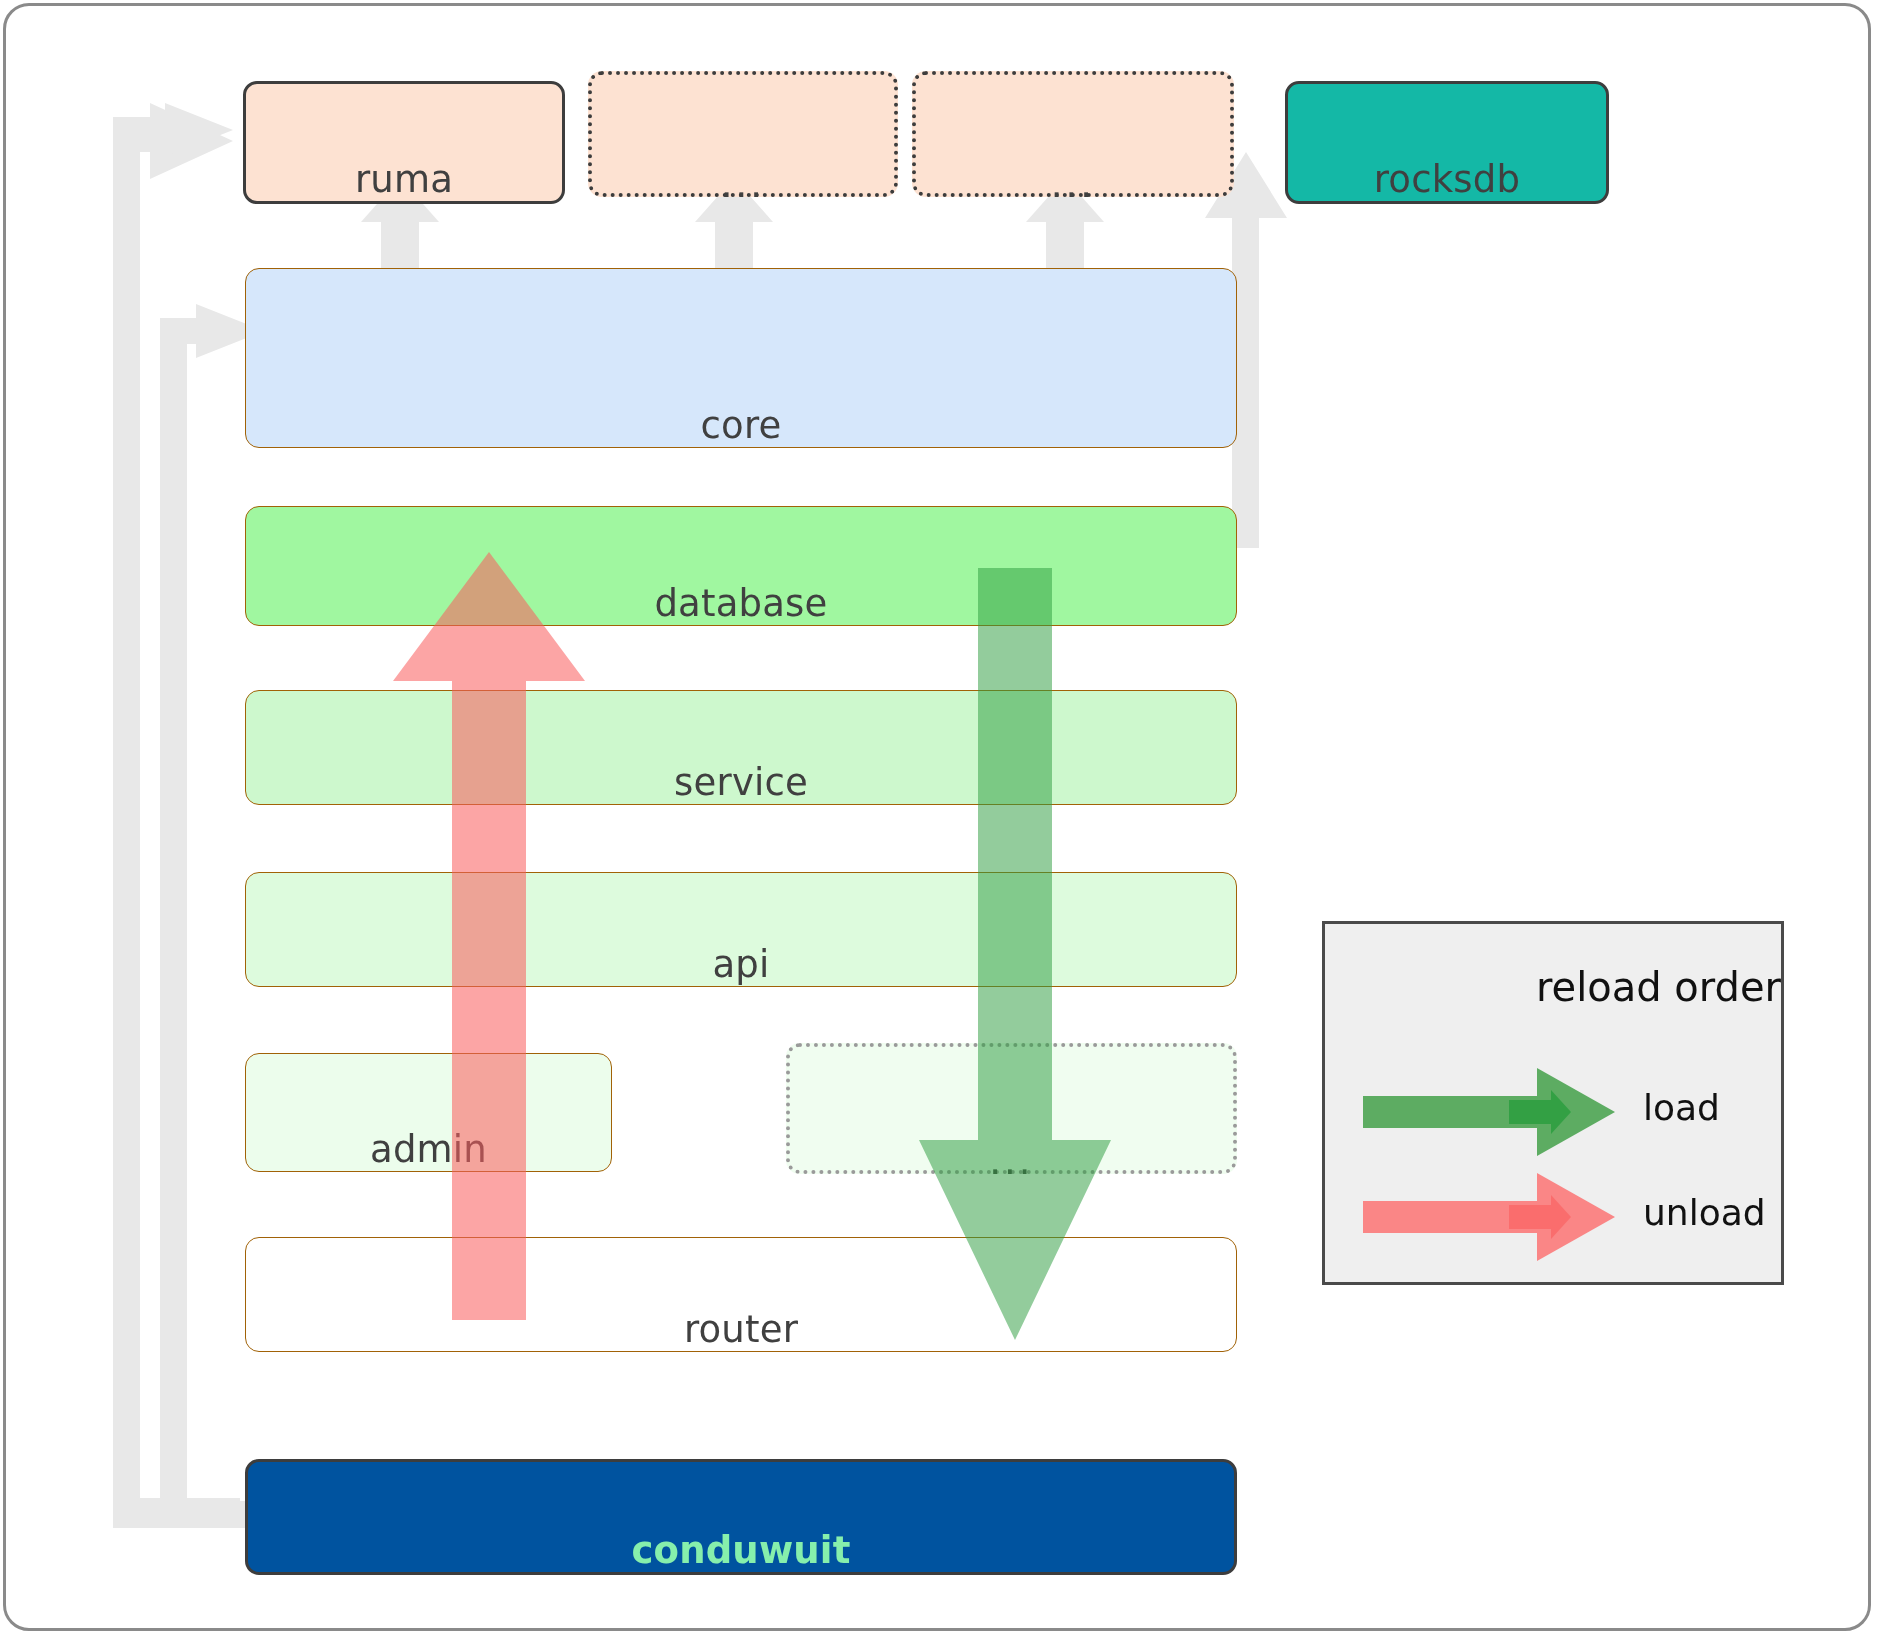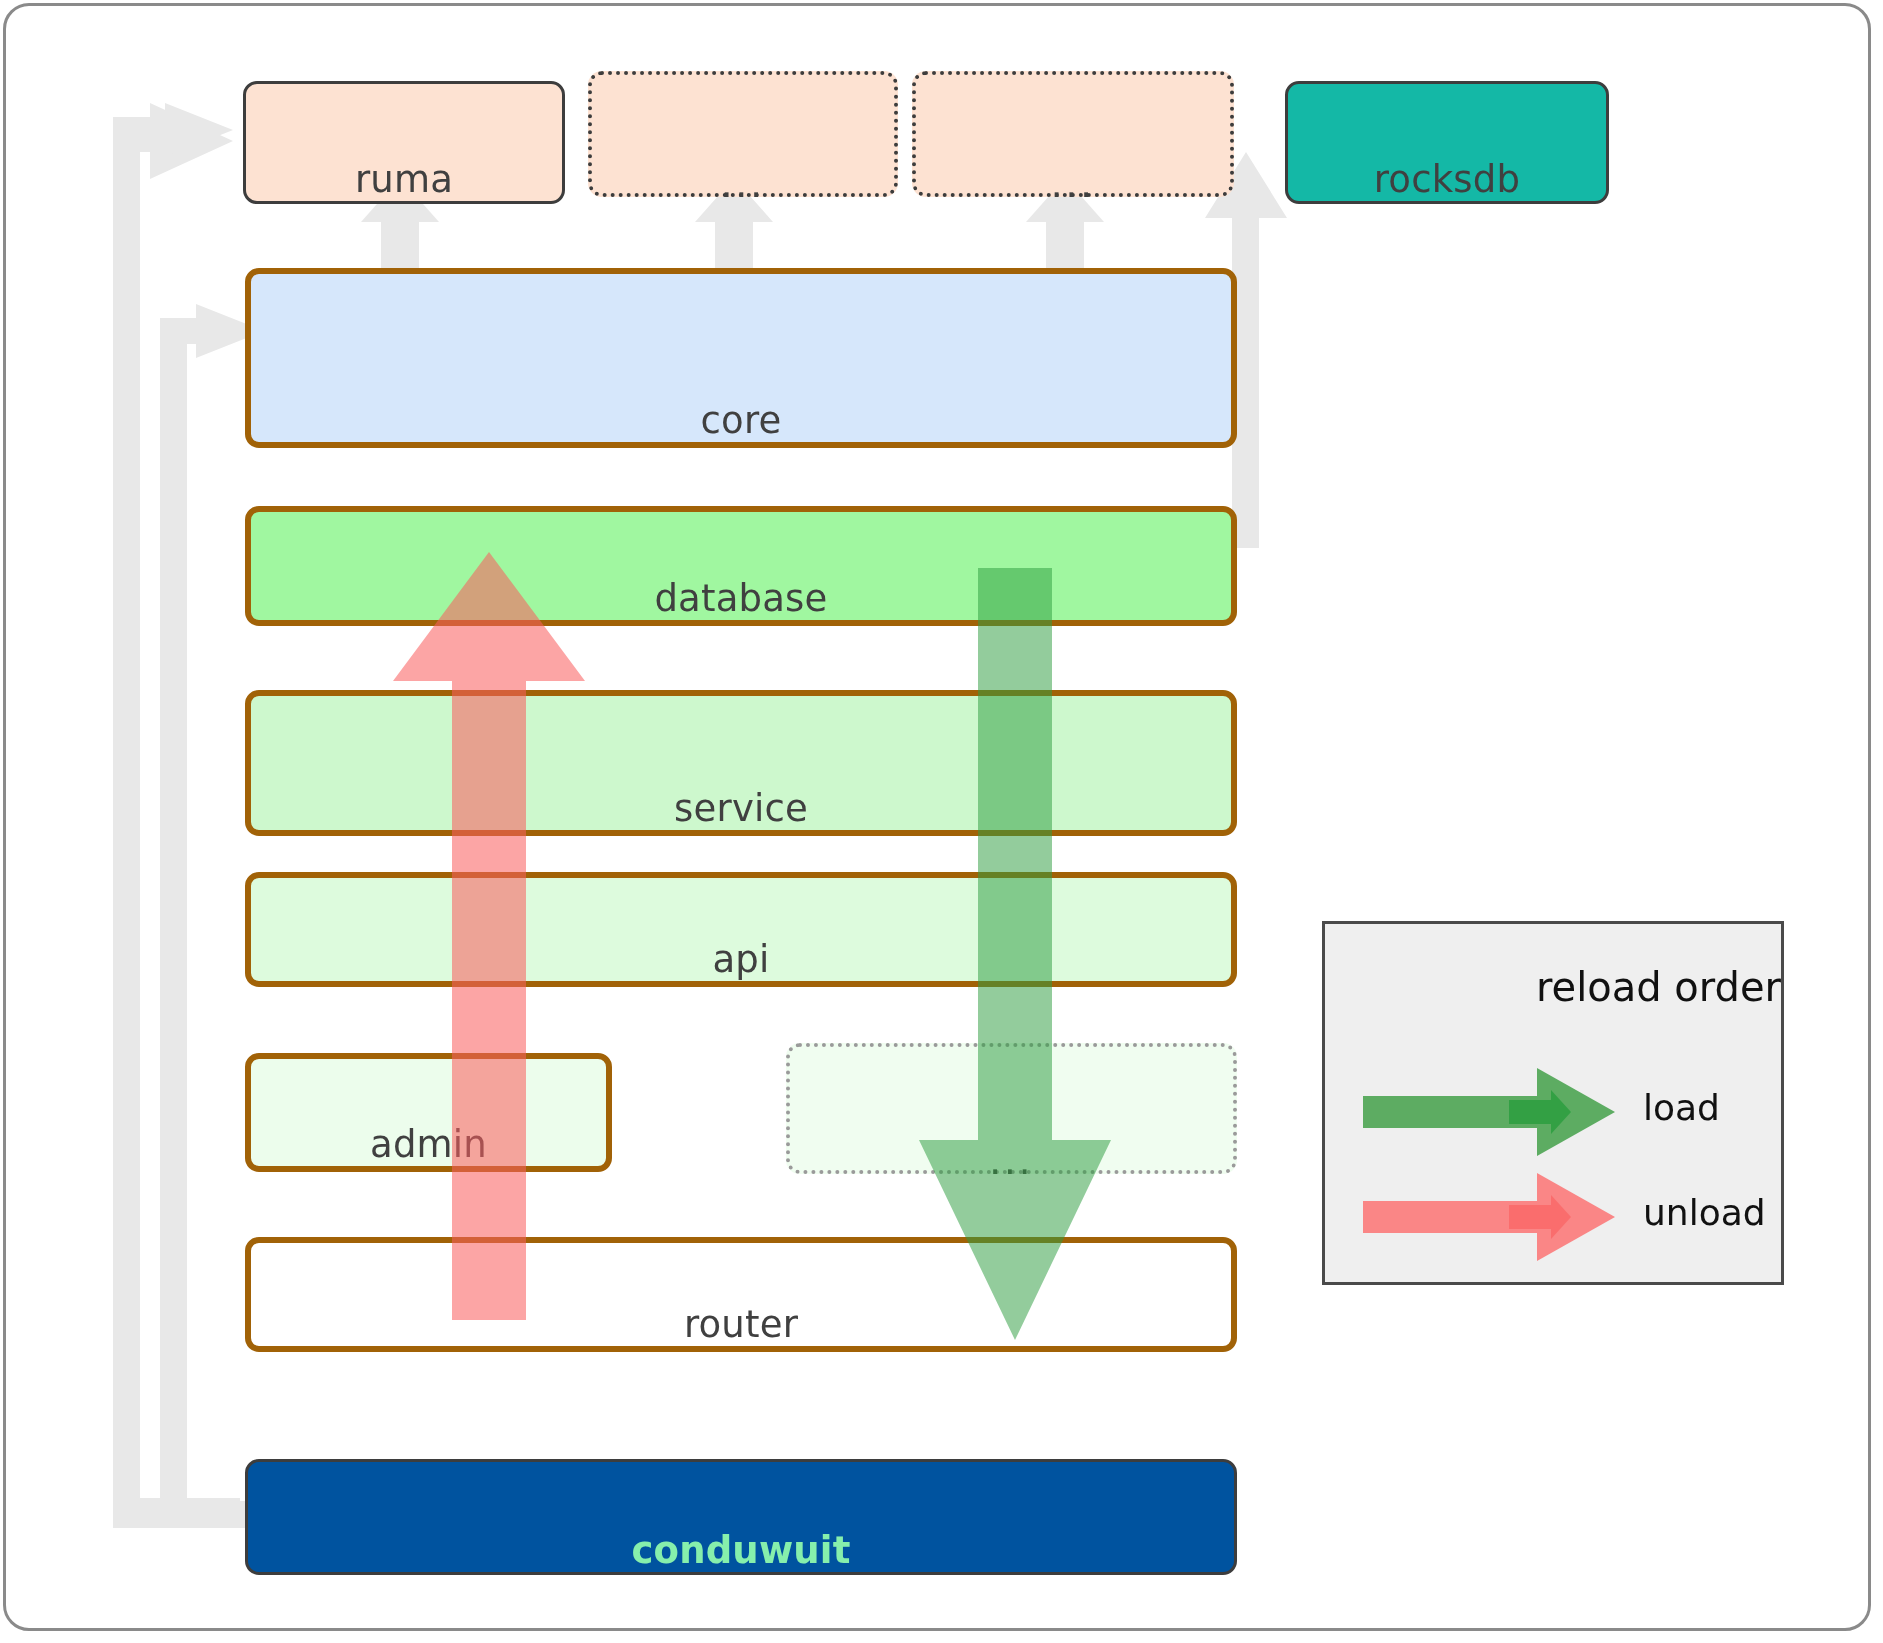--- a/index.html
+++ b/index.html
@@ -26,21 +26,21 @@
     display:flex;
     align-items:flex-end;
     justify-content:center;
     border-radius:14px;
     font-size:37px;
     color:#404040;
     letter-spacing:0.2px;
     z-index:5;
   }
   .node.solid-dark{ border:3px solid #3d3d3d; }
-  .node.solid-gray{ border:6px solid #a16207; }
+  .node.solid-gray{ border:1px solid #a16207; }
   .node.dotted-dark{ border:4px dotted #3d3d3d; }
   .node.dotted-gray{ border:4px dotted #9a9a9a; }
 
   .ellipsis{ letter-spacing:3px; font-size:37px; line-height:0.4; }
 
   
   #wires{ position:absolute; left:0; top:0; width:1883px; height:1643px; z-index:2; }
   #flows{ position:absolute; left:0; top:0; width:1883px; height:1643px; z-index:7; pointer-events:none;}
 
   
@@ -124,21 +124,21 @@
   </div>
 
   <div class="node solid-gray" style="left:245px;top:268px;width:992px;height:180px;background:#d6e7fb;">
     <span>core</span>
   </div>
 
   <div class="node solid-gray" style="left:245px;top:506px;width:992px;height:120px;background:#a0f7a0;">
     <span>database</span>
   </div>
 
-  <div class="node solid-gray" style="left:245px;top:690px;width:992px;height:146px;background:#cdf8cd;">
+  <div class="node solid-gray" style="left:245px;top:690px;width:992px;height:115px;background:#cdf8cd;">
     <span>service</span>
   </div>
 
   <div class="node solid-gray" style="left:245px;top:872px;width:992px;height:115px;background:#ddfbdd;">
     <span>api</span>
   </div>
 
   <div class="node solid-gray" style="left:245px;top:1053px;width:367px;height:119px;background:#ecfdec;">
     <span>admin</span>
   </div>

